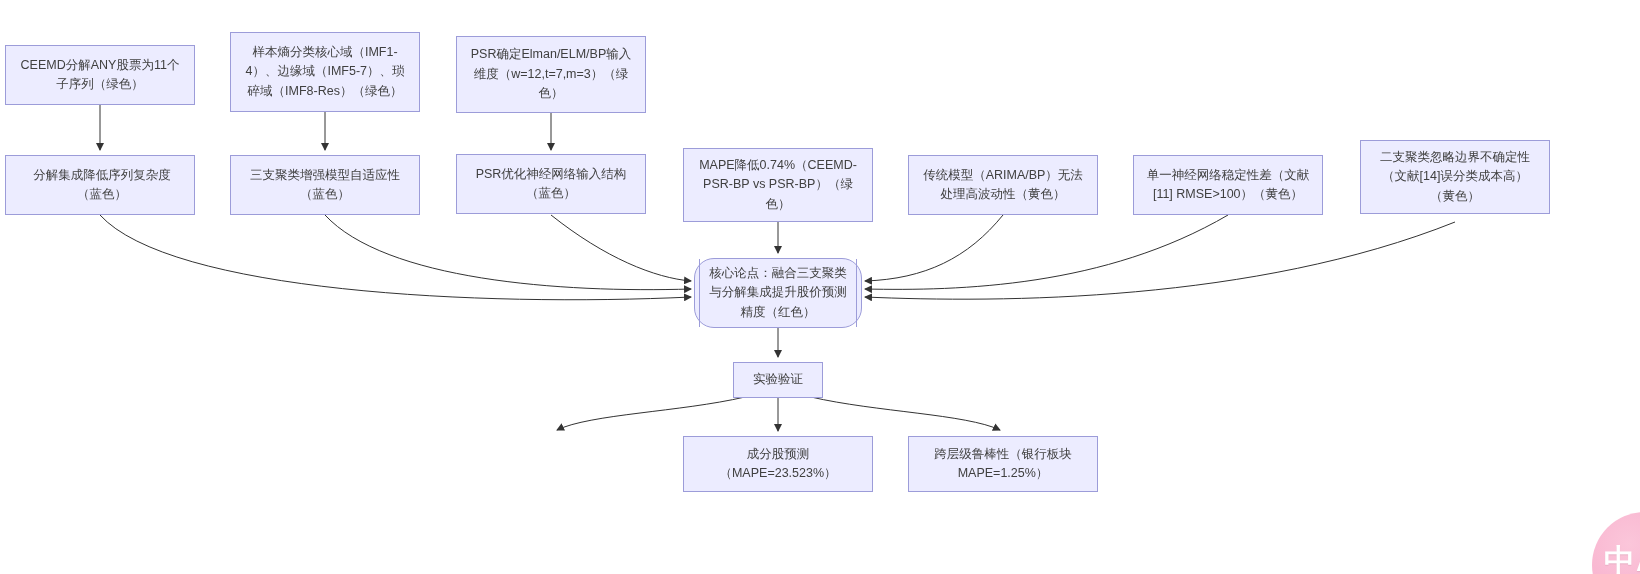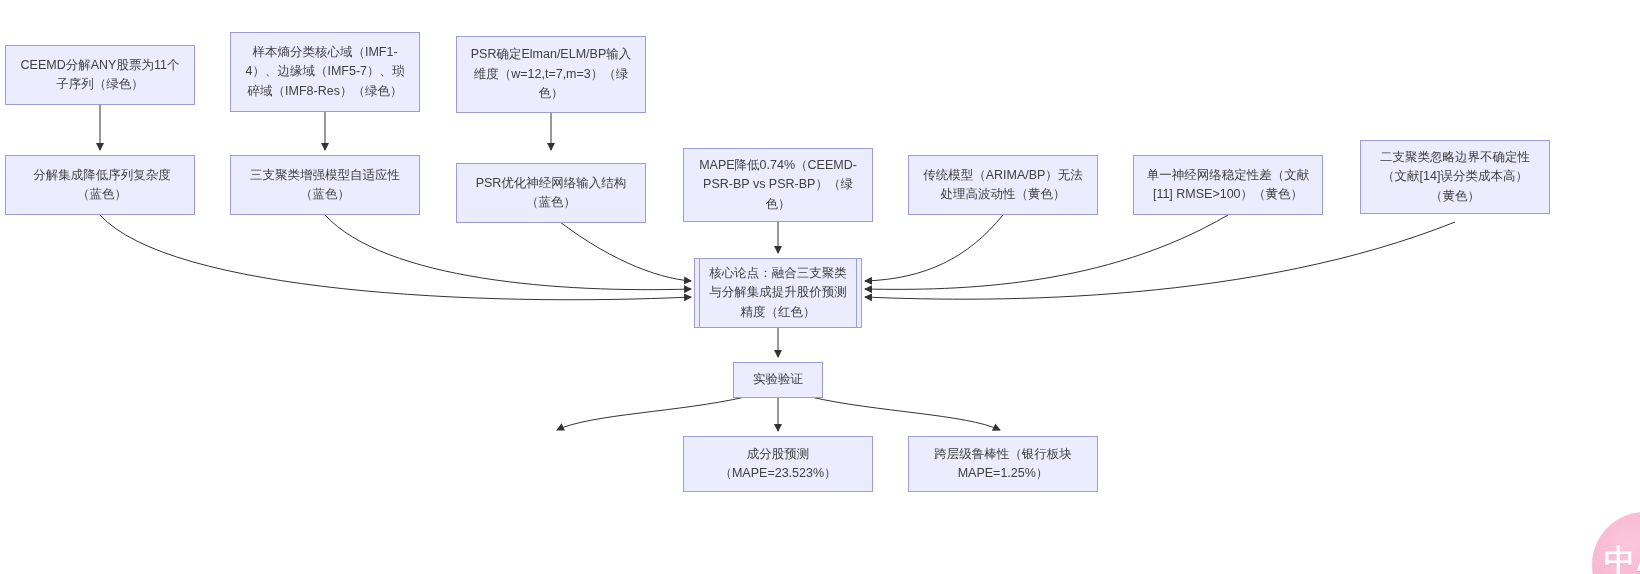--- a/index.html
+++ b/index.html
@@ -64,27 +64,27 @@
       <path d="M811,397 C876,412 966,414 1000,430" marker-end="url(#arrow)"></path>
     </g>
   </svg>
 
   <div class="node" style="left:5px;   top:45px;  width:190px; height:60px;">CEEMD分解ANY股票为11个子序列（绿色）</div>
   <div class="node" style="left:230px; top:32px;  width:190px; height:80px;">样本熵分类核心域（IMF1-4）、边缘域（IMF5-7）、琐碎域（IMF8-Res）（绿色）</div>
   <div class="node" style="left:456px; top:36px;  width:190px; height:77px;">PSR确定Elman/ELM/BP输入维度（w=12,t=7,m=3）（绿色）</div>
 
   <div class="node" style="left:5px;    top:155px; width:190px; height:60px;padding-left:16px;">分解集成降低序列复杂度（蓝色）</div>
   <div class="node" style="left:230px;  top:155px; width:190px; height:60px;">三支聚类增强模型自适应性（蓝色）</div>
-  <div class="node" style="left:456px;  top:163px; width:190px; height:60px;">PSR优化神经网络输入结构（蓝色）</div>
+  <div class="node" style="left:456px;  top:154px; width:190px; height:60px;">PSR优化神经网络输入结构（蓝色）</div>
   <div class="node" style="left:683px;  top:148px; width:190px; height:74px;">MAPE降低0.74%（CEEMD-PSR-BP vs PSR-BP）（绿色）</div>
   <div class="node" style="left:908px;  top:155px; width:190px; height:60px;">传统模型（ARIMA/BP）无法处理高波动性（黄色）</div>
   <div class="node" style="left:1133px; top:155px; width:190px; height:60px;">单一神经网络稳定性差（文献[11] RMSE&gt;100）（黄色）</div>
   <div class="node" style="left:1360px; top:140px; width:190px; height:74px;">二支聚类忽略边界不确定性（文献[14]误分类成本高）（黄色）</div>
 
-  <div class="node subroutine" style="left:694px; top:258px; width:168px; height:70px;">核心论点：融合三支聚类与分解集成提升股价预测精度（红色）</div>
+  <div class="node subroutine" style="left:694px; top:258px; width:168px; height:70px;border-radius:20px;">核心论点：融合三支聚类与分解集成提升股价预测精度（红色）</div>
 
   <div class="node" style="left:733px; top:362px; width:90px; height:36px;">实验验证</div>
 
   <div class="node" style="left:683px; top:436px; width:190px; height:56px;">成分股预测（MAPE=23.523%）</div>
   <div class="node" style="left:908px; top:436px; width:190px; height:56px;">跨层级鲁棒性（银行板块MAPE=1.25%）</div>
 
   <div class="translate-btn">
     <span class="glyph">中A</span>
   </div>
 

